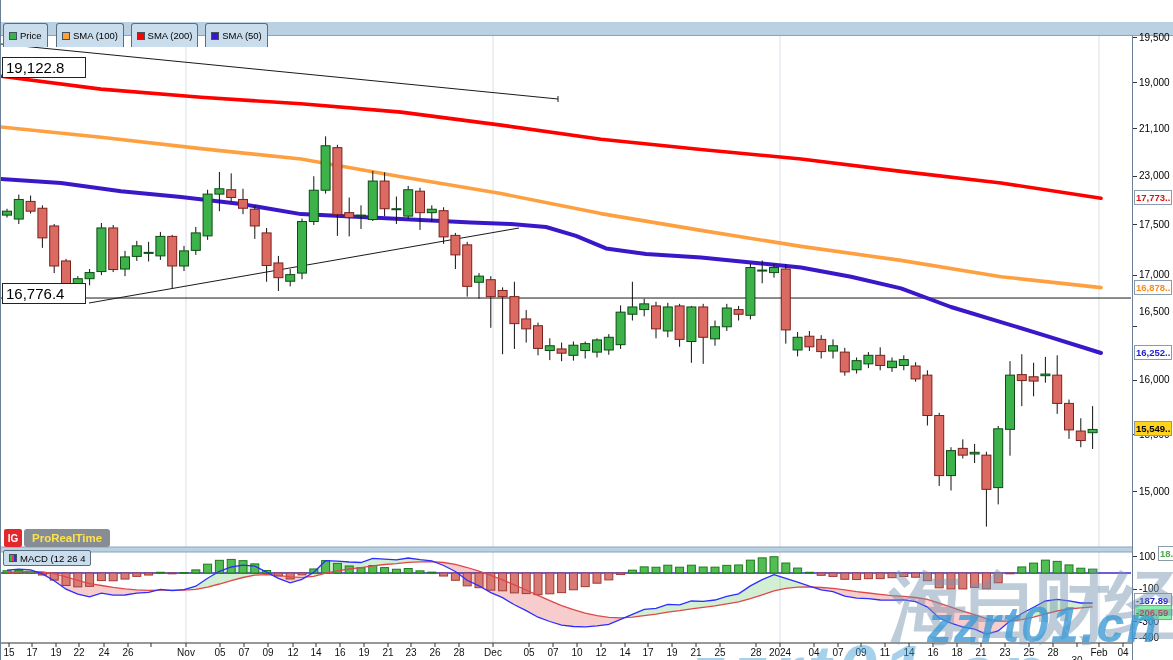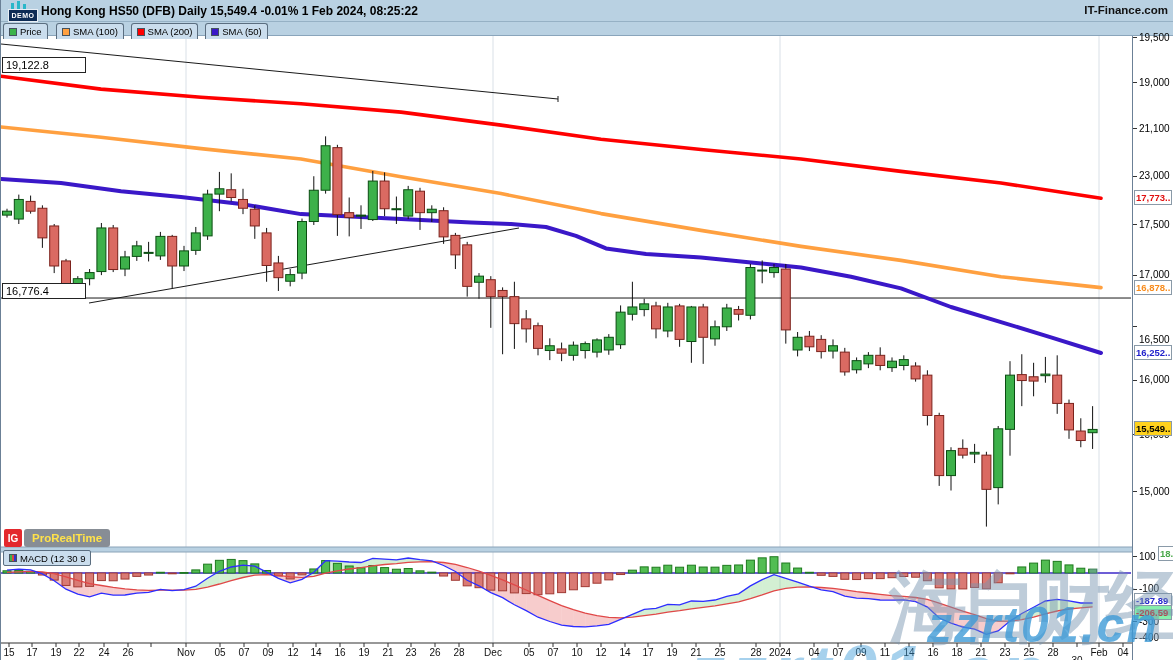--- a/index.html
+++ b/index.html
@@ -11,33 +11,33 @@
           border-bottom:1px solid #96b1c5;box-sizing:border-box;}
   #title{position:absolute;left:40px;top:4px;font-size:12px;font-weight:bold;color:#000;white-space:nowrap;}
   #brand{position:absolute;right:6px;top:4px;font-size:11.5px;font-weight:bold;color:#111;}
   #demo{position:absolute;left:7px;top:1px;width:30px;height:20px;}
   #demo .candles{position:absolute;left:3px;top:0;width:22px;height:8px;}
   #demo .candles i{position:absolute;bottom:0;width:3px;background:#2ab7c9;}
   #demo .box{position:absolute;left:0;top:8px;width:28px;height:11px;background:#0e2c55;color:#fff;
              font-size:7px;font-weight:bold;text-align:center;line-height:11px;border:1px solid #e8eef5;letter-spacing:.5px;}
   #legendrow{position:absolute;left:0;top:22px;width:1173px;height:14px;background:#b9d1e2;
              border-bottom:1px solid #8aa5bb;box-sizing:border-box;}
-  .tab{position:absolute;top:1px;height:16px;background:#cadded;border:1px solid #5b6e80;border-bottom:none;
+  .tab{position:absolute;top:1px;height:24px;background:#cadded;border:1px solid #5b6e80;border-bottom:none;
        border-radius:3px 3px 0 0;font-size:9.5px;color:#000;display:flex;align-items:center;gap:3px;
        padding:0 5px;box-sizing:border-box;white-space:nowrap;}
   .sw{display:inline-block;width:8px;height:8px;border:1px solid #44525e;box-sizing:border-box;}
   
   #axis{position:absolute;left:1131px;top:36px;width:56px;height:624px;background:#fff;
         border-left:1px solid #6b8096;box-sizing:border-box;}
   .atick{position:absolute;left:0;width:4px;height:1px;background:#333;}
   .albl{position:absolute;left:6px;font-size:10px;color:#000;white-space:nowrap;}
   .abox{position:absolute;left:1px;width:38px;font-size:9.5px;font-weight:bold;background:#fff;
         border:1px solid #8a9aa8;padding:1px 1px;box-sizing:border-box;white-space:nowrap;overflow:hidden;}
   
-  .lvlbox{position:absolute;left:1px;width:84px;background:#fff;border:1px solid #222;font-size:11px;
+  .lvlbox{position:absolute;left:1px;width:84px;background:#fff;border:1px solid #222;font-size:15px;
           color:#000;padding:1px 3px;box-sizing:border-box;}
   #macdtab{position:absolute;left:2px;top:550px;height:14px;background:#cadded;border:1px solid #5b6e80;
            border-radius:2px;font-size:9.5px;display:flex;align-items:center;gap:3px;padding:0 5px;color:#000;white-space:nowrap;}
   #logo{position:absolute;left:3px;top:529px;height:18px;display:flex;align-items:center;}
   #logo .ig{width:18px;height:18px;background:#e3282d;color:#fff;font-weight:bold;font-size:10px;
             display:flex;align-items:center;justify-content:center;border-radius:2px;}
   #logo .prt{height:18px;background:#878d95;color:#ffe24a;font-weight:bold;font-size:11.5px;
              display:flex;align-items:center;padding:0 8px;margin-left:2px;border-radius:3px;}
   
   .wm{position:absolute;pointer-events:none;white-space:nowrap;}
@@ -681,32 +681,20 @@
       <line x1="956" y1="643" x2="956" y2="647" stroke="#333" stroke-width="1"></line>
       <line x1="980" y1="643" x2="980" y2="647" stroke="#333" stroke-width="1"></line>
       <line x1="1004" y1="643" x2="1004" y2="647" stroke="#333" stroke-width="1"></line>
       <line x1="1028" y1="643" x2="1028" y2="647" stroke="#333" stroke-width="1"></line>
       <line x1="1052" y1="643" x2="1052" y2="647" stroke="#333" stroke-width="1"></line>
       <line x1="1076" y1="643" x2="1076" y2="647" stroke="#333" stroke-width="1"></line>
       <line x1="1098" y1="643" x2="1098" y2="647" stroke="#333" stroke-width="1"></line>
       <line x1="1122" y1="643" x2="1122" y2="647" stroke="#333" stroke-width="1"></line>
     </svg>
 
-  <div id="topbar">
-    <div id="demo">
-      <div class="candles">
-        <i style="left:0;height:6px"></i>
-          <i style="left:6px;height:8px"></i>
-          <i style="left:12px;height:5px"></i>
-      </div>
-      <div class="box">DEMO</div>
-    </div>
-    <div id="title">Hong Kong HS50 (DFB) Daily 15,549.4 -0.01% 1 Feb 2024, 08:25:22</div>
-    <div id="brand">IT-Finance.com</div>
-  </div>
 
   <div id="legendrow">
       <div class="tab" style="left: 2px;">
         <span class="sw" style="background: rgb(60, 179, 74);"></span>
         <span>Price</span>
       </div>
       <div class="tab" style="left: 55px;">
         <span class="sw" style="background: rgb(255, 160, 64);"></span>
         <span>SMA (100)</span>
       </div>
@@ -723,38 +711,38 @@
   <div class="lvlbox" id="lvl0" style="top: 57px;">19,122.8</div>
   <div class="lvlbox" id="lvl1" style="top: 283px;">16,776.4</div>
 
   <div id="logo">
     <div class="ig">IG</div>
     <div class="prt">ProRealTime</div>
   </div>
 
   <div id="macdtab">
     <span class="sw" style="background:linear-gradient(90deg,#3cb34a 0 33%,#d94a44 33% 66%,#3333cc 66% 100%)"></span>
-    <span>MACD (12 30 9</span>
+    <span>MACD (12 26 4</span>
   </div>
 
   <div id="axis">
       <div class="atick" style="top: 1.26634px;"></div>
       <div class="albl" style="top: -4.23366px;">19,500</div>
       <div class="atick" style="top: 46.2039px;"></div>
       <div class="albl" style="top: 40.7039px;">19,000</div>
       <div class="atick" style="top: 92.34px;"></div>
       <div class="albl" style="top: 86.84px;">21,100</div>
       <div class="atick" style="top: 139.74px;"></div>
       <div class="albl" style="top: 134.24px;">23,000</div>
       <div class="atick" style="top: 188.476px;"></div>
       <div class="albl" style="top: 182.976px;">17,500</div>
       <div class="atick" style="top: 238.624px;"></div>
       <div class="albl" style="top: 233.124px;">17,000</div>
       <div class="atick" style="top: 290.27px;"></div>
-      <div class="albl" style="top: 298px;">16,500</div>
+      <div class="albl" style="top: 270px;">16,500</div>
       <div class="atick" style="top: 343.505px;"></div>
       <div class="albl" style="top: 338.005px;">16,000</div>
       <div class="atick" style="top: 398.43px;"></div>
       <div class="albl" style="top: 392.93px;">15,500</div>
       <div class="atick" style="top: 455.157px;"></div>
       <div class="albl" style="top: 449.657px;">15,000</div>
       <div class="atick" style="top: 520.2px;"></div>
       <div class="albl" style="top: 514.7px;">100</div>
       <div class="atick" style="top: 552.8px;"></div>
       <div class="albl" style="top: 547.3px;">-100</div>

